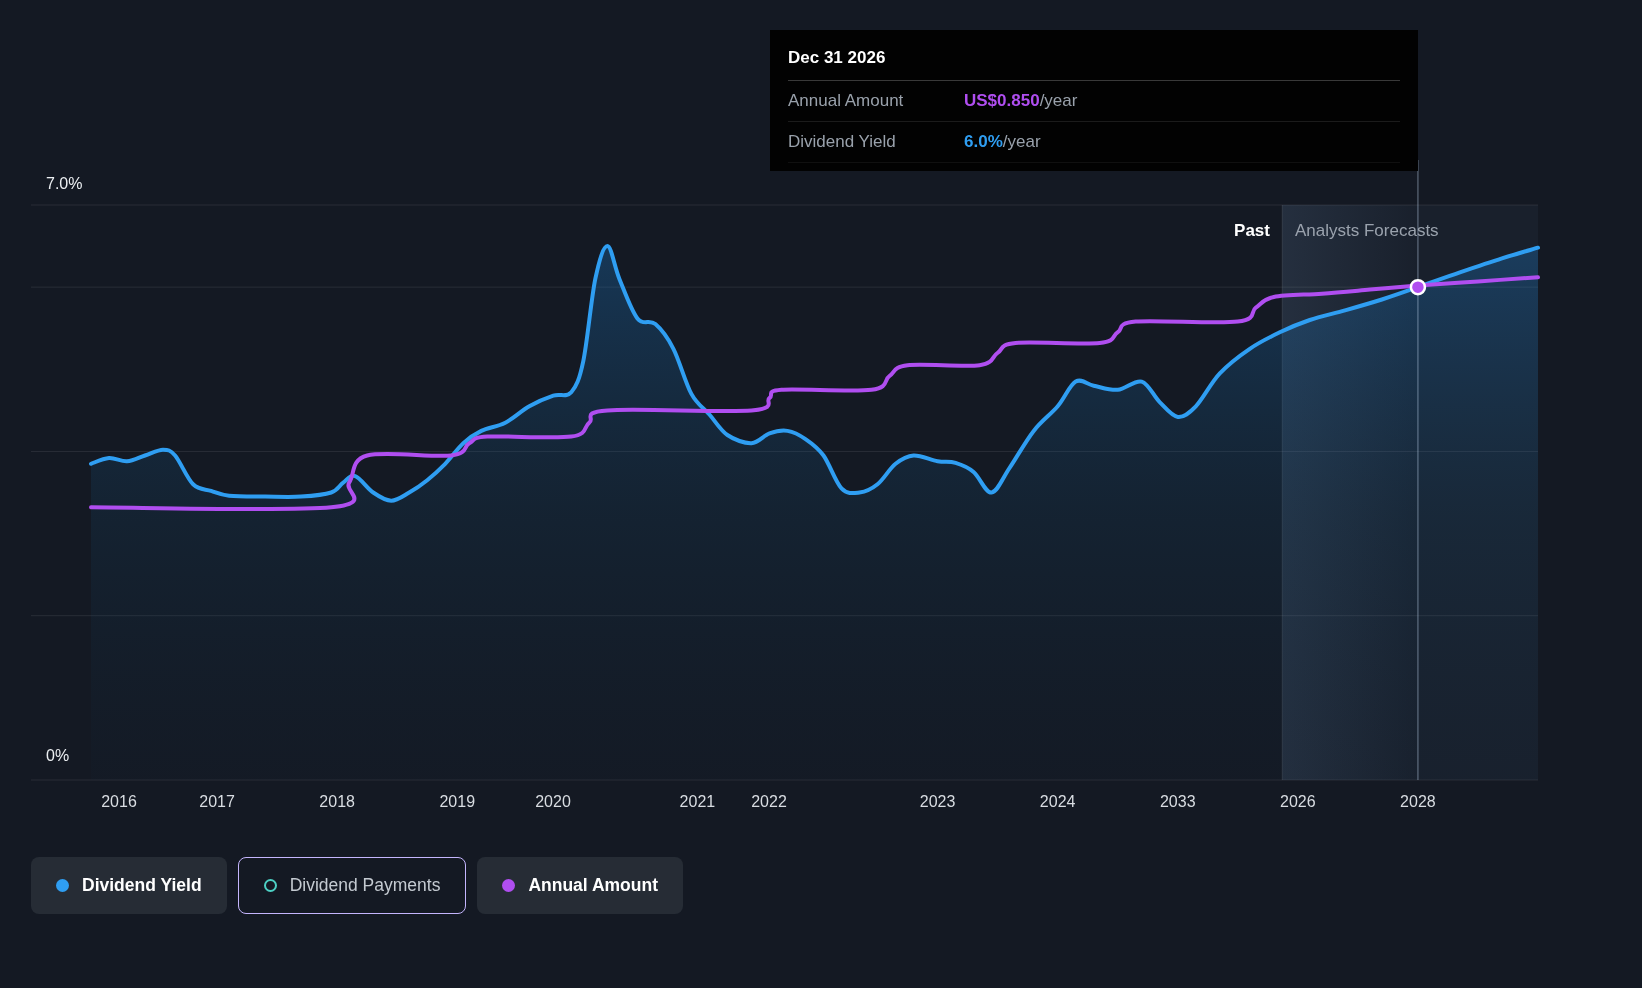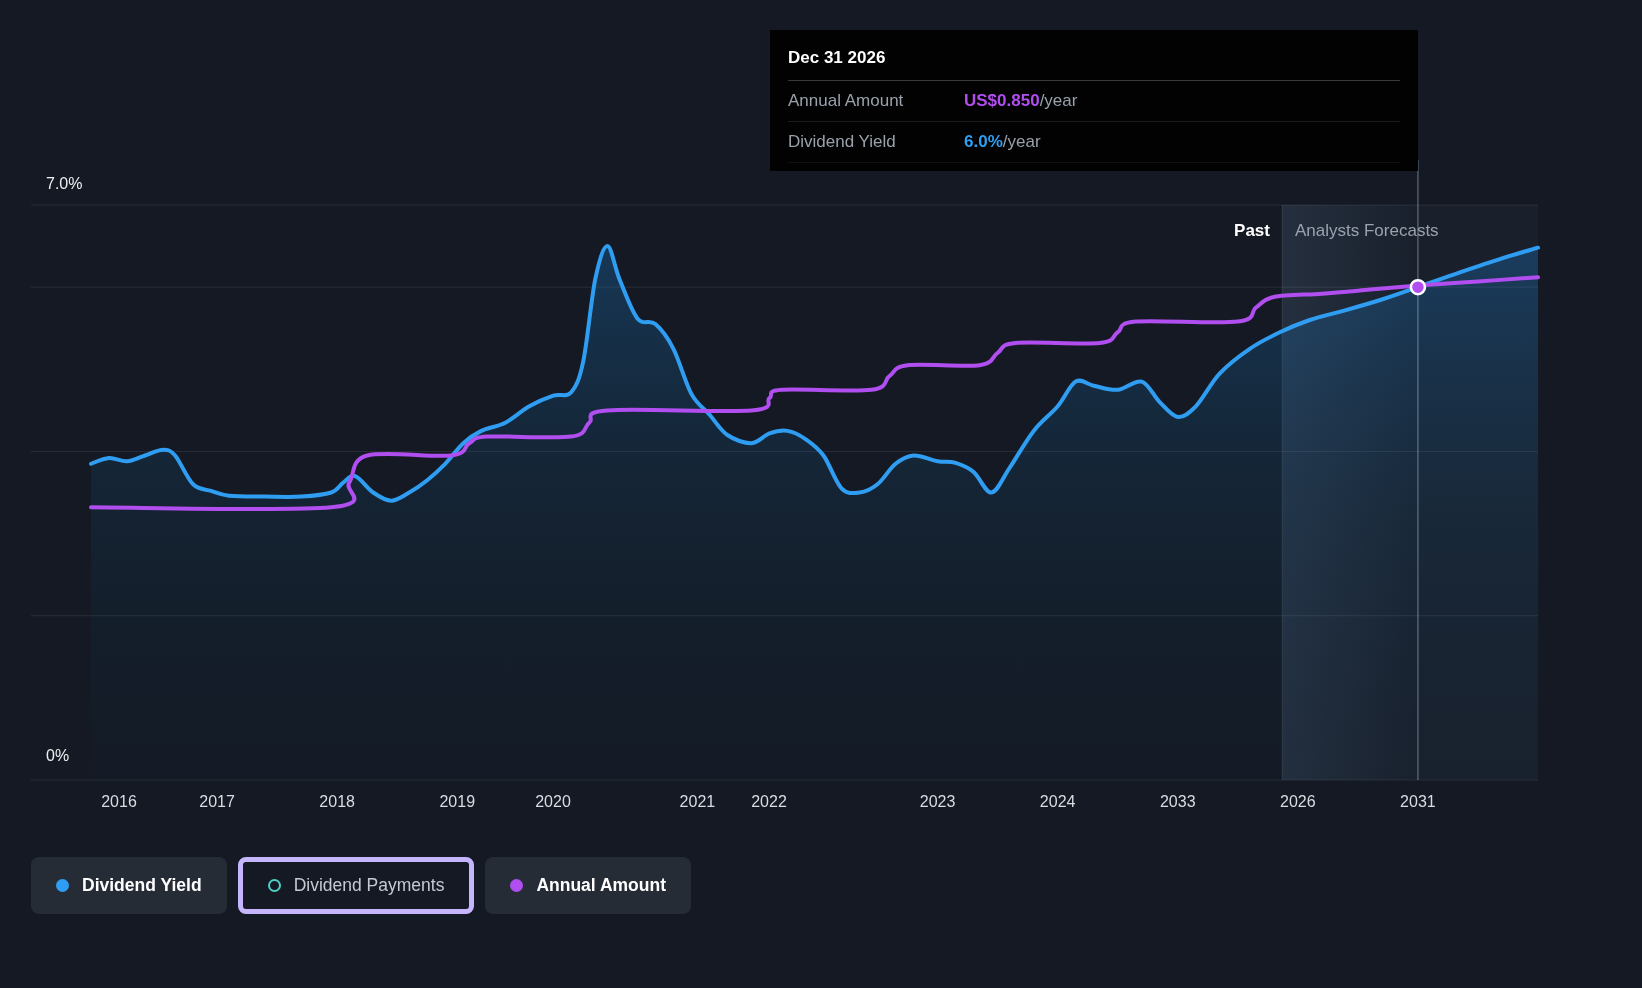--- a/index.html
+++ b/index.html
@@ -33,21 +33,21 @@
   .tooltip-label{width:176px;color:#99a1ab;flex:none;}
   .tooltip-value{font-weight:700;}
   .tooltip-suffix{color:#99a1ab;}
 
   .legend{position:absolute;top:857px;left:31px;display:flex;gap:11px;z-index:2;}
   .legend-item{
     display:flex;align-items:center;gap:13px;height:57px;padding:0 25px;
     border-radius:8px;font-size:17.5px;box-sizing:border-box;cursor:pointer;white-space:nowrap;
   }
   .legend-item.active{background:#262c35;color:#ffffff;font-weight:700;}
-  .legend-item.inactive{border:5px solid #c4b5fd;color:#c4cad1;font-weight:400;}
+  .legend-item.inactive{border:1px solid #c4b5fd;color:#c4cad1;font-weight:400;}
   .swatch{width:13px;height:13px;border-radius:50%;box-sizing:border-box;flex:none;}
 </style>
 </head>
 <body>
 
 <div class="page">
 
   <svg id="chart" width="1642" height="845" viewBox="0 0 1642 845">
     <defs>
       <linearGradient id="areaGrad" x1="0" y1="0" x2="0" y2="1">
@@ -91,21 +91,21 @@
       <span class="x-label" style="left: 217.087px;">2017</span>
       <span class="x-label" style="left: 337.17px;">2018</span>
       <span class="x-label" style="left: 457.253px;">2019</span>
       <span class="x-label" style="left: 553px;">2020</span>
       <span class="x-label" style="left: 697.419px;">2021</span>
       <span class="x-label" style="left: 769px;">2022</span>
       <span class="x-label" style="left: 937.585px;">2023</span>
       <span class="x-label" style="left: 1057.67px;">2024</span>
       <span class="x-label" style="left: 1177.75px;">2033</span>
       <span class="x-label" style="left: 1297.83px;">2026</span>
-      <span class="x-label" style="left: 1417.92px;">2031</span>
+      <span class="x-label" style="left: 1417.92px;">2028</span>
     </div>
 
   <div class="section-label past">Past</div>
   <div class="section-label forecast">Analysts Forecasts</div>
 
   <div class="tooltip">
     <div class="tooltip-title">Dec 31 2026</div>
     <div class="tooltip-row">
       <span class="tooltip-label">Annual Amount</span>
       <span class="tooltip-value" style="color: rgb(176, 78, 240);">US$0.850</span>

